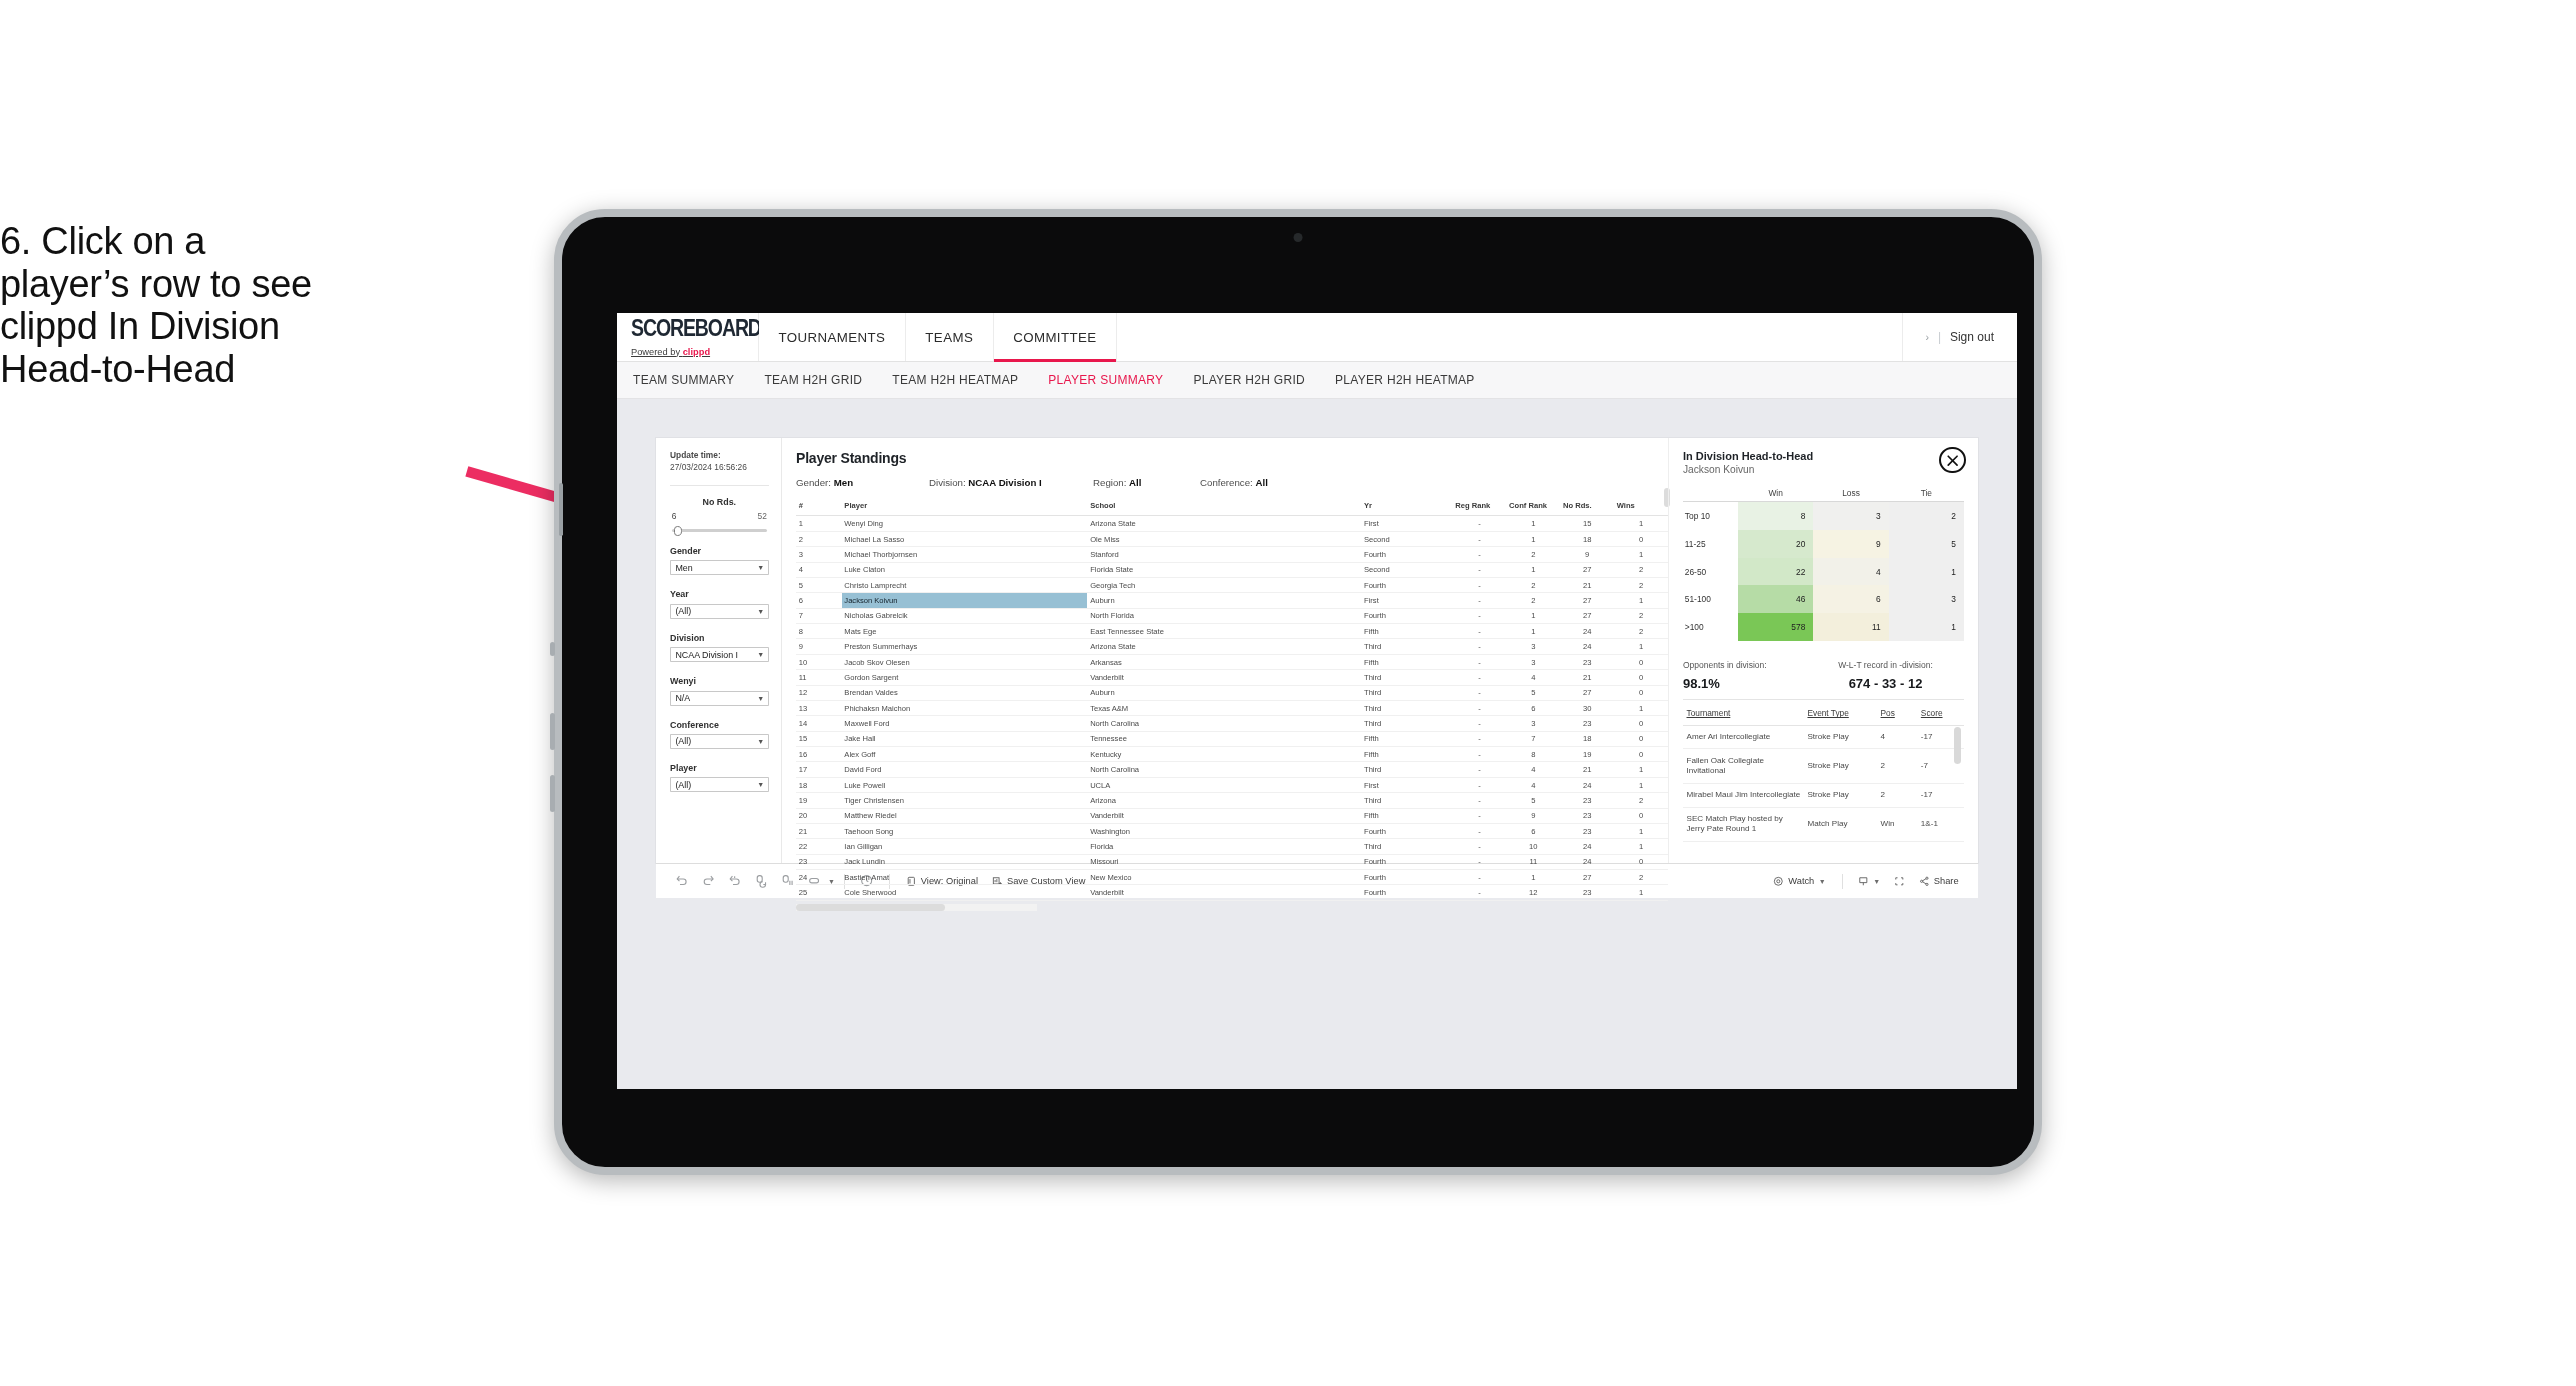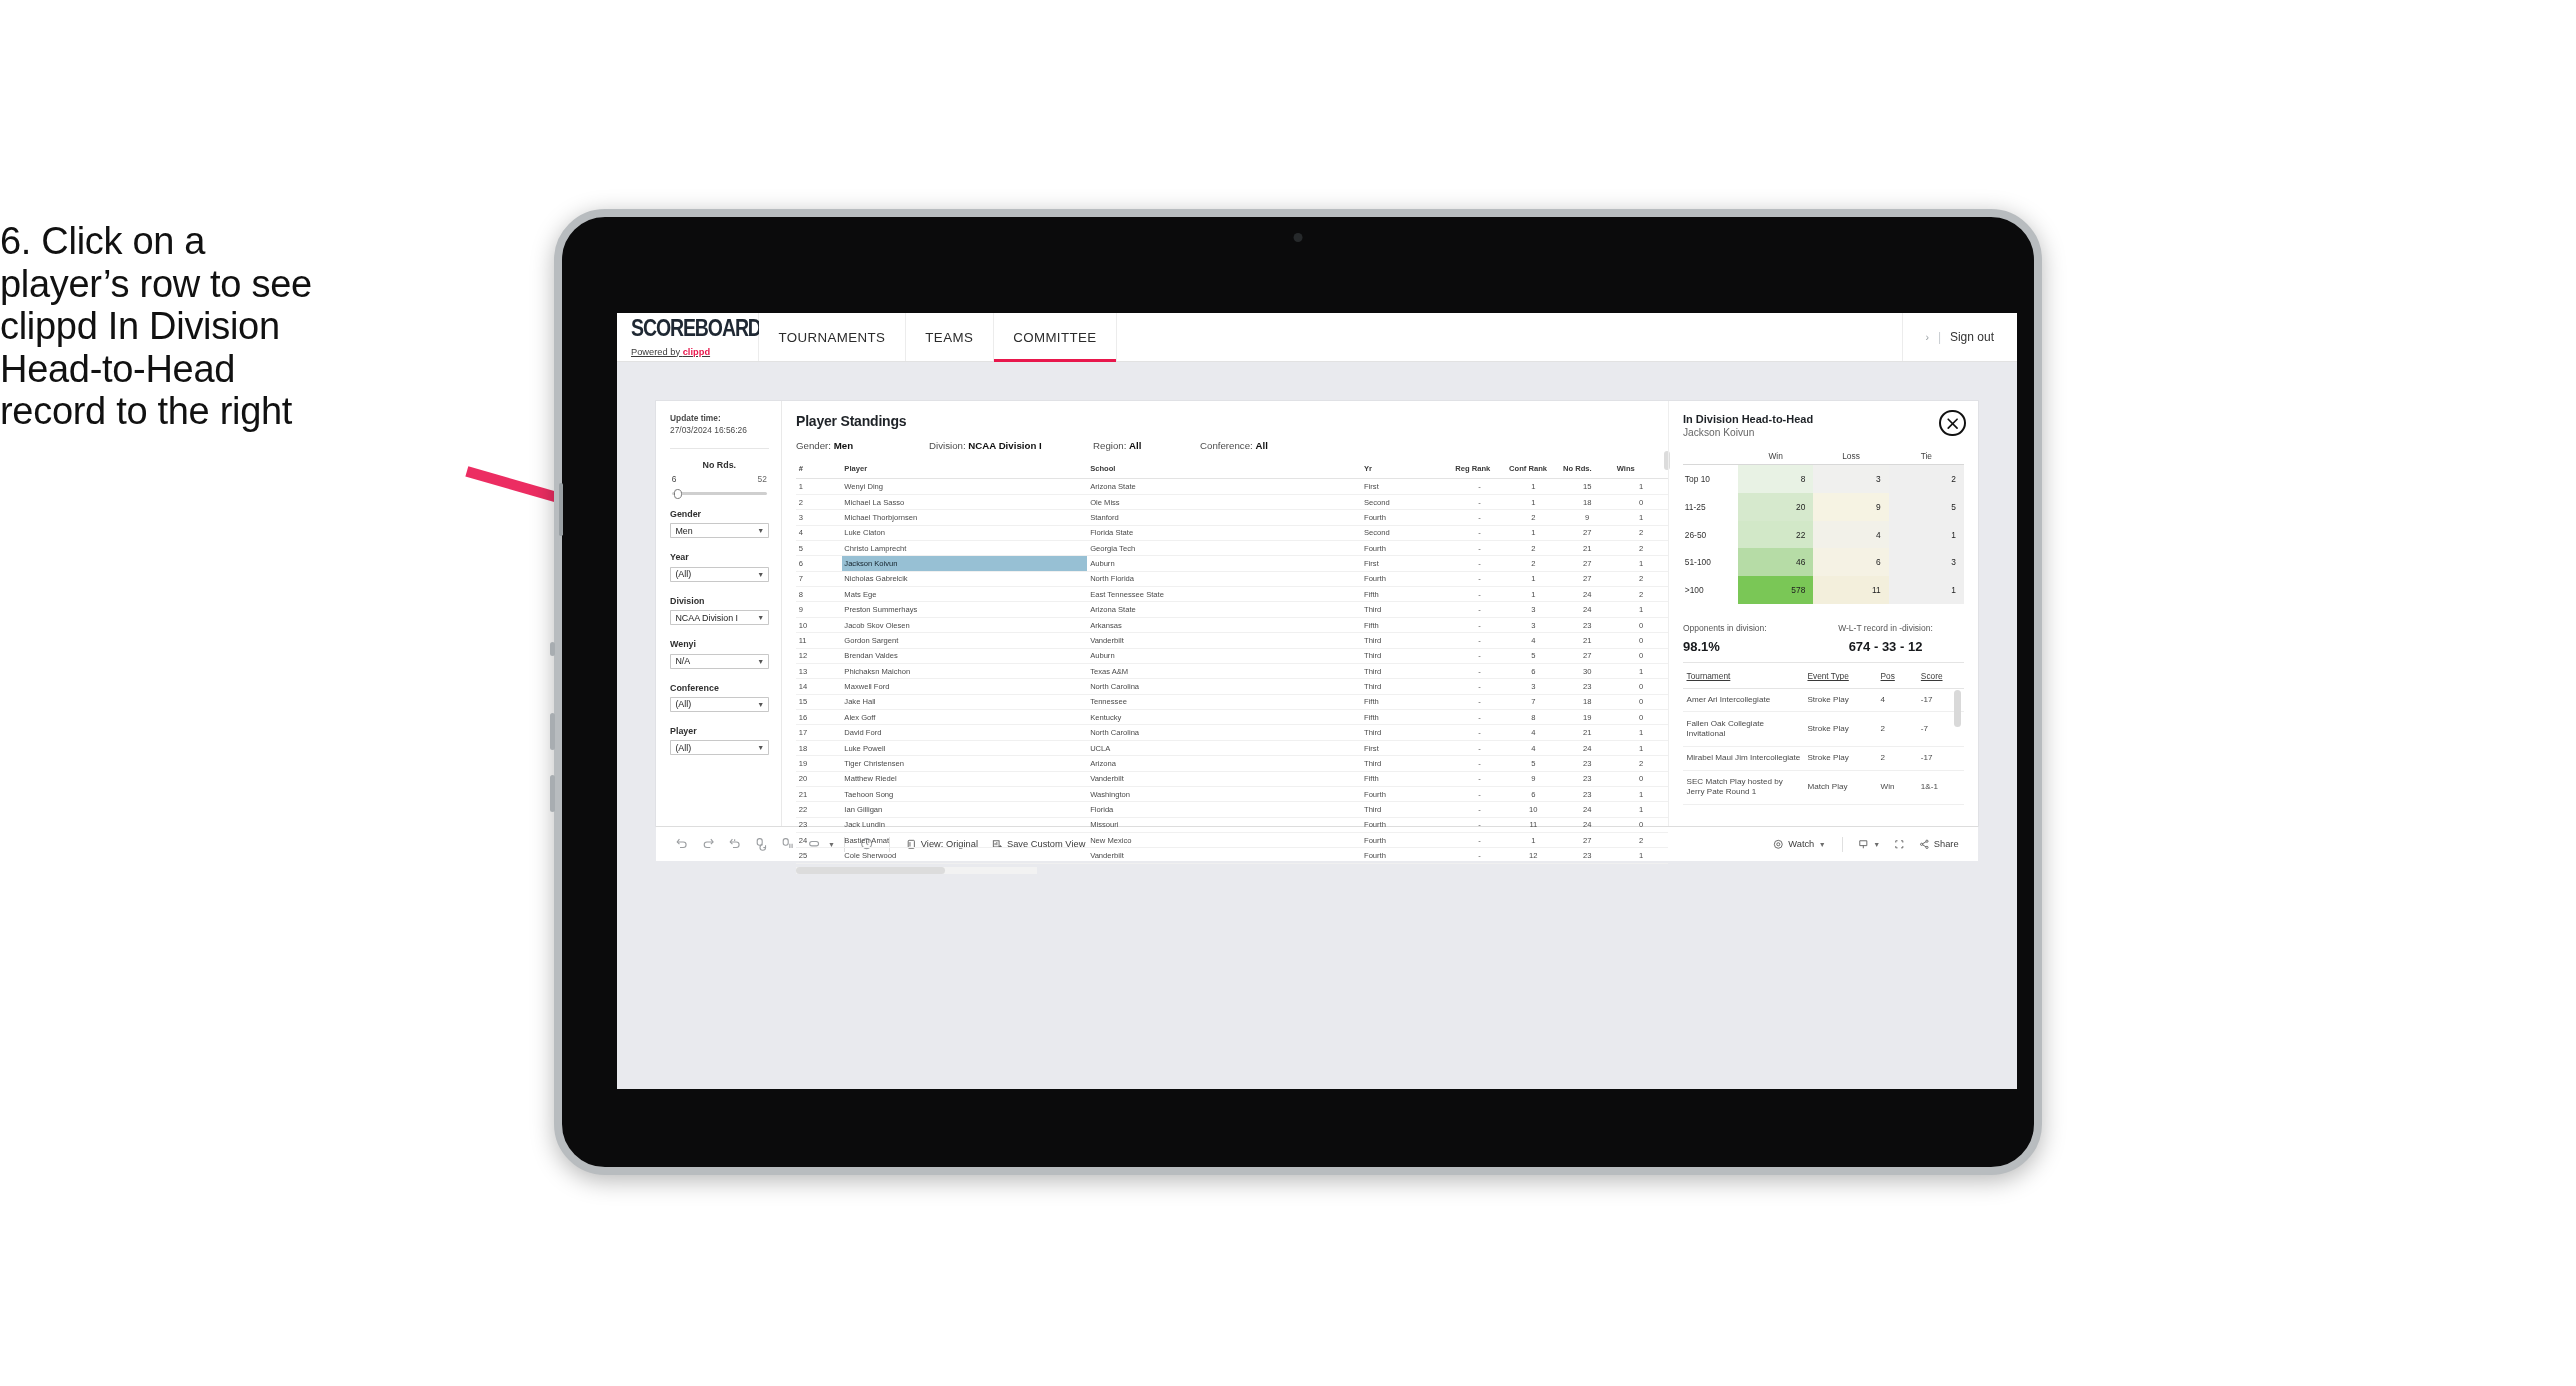--- a/index.html
+++ b/index.html
@@ -200,21 +200,20 @@
 </head>
 <body>
 
 <div id="root">
 
   <div class="callout">
     <div>6. Click on a</div>
     <div>player’s row to see</div>
     <div>clippd In Division</div>
     <div>Head-to-Head</div>
-    <div>record to the right</div>
   </div>
 
   <svg class="arrow-svg" viewBox="0 0 720 260">
     <defs>
       <marker id="ah" markerWidth="7" markerHeight="7" refX="2.2" refY="3.5" orient="auto">
         <path d="M0,0 L7,3.5 L0,7 z" fill="#ec2d62"></path>
       </marker>
     </defs>
     <line x1="6" y1="32" x2="666" y2="222" stroke="#ec2d62" stroke-width="12" marker-end="url(#ah)"></line>
   </svg>
@@ -236,20 +235,28 @@
         <div class="nav-item">TEAMS</div>
         <div class="nav-item active">COMMITTEE</div>
         <div class="appbar-spacer"></div>
         <div class="appbar-right">
           <span class="chev-sm">›</span>
           <span class="pipe">|</span>
           <span>Sign out</span>
         </div>
       </div>
 
+      <div class="subnav">
+        <div class="subnav-item">TEAM SUMMARY</div>
+        <div class="subnav-item">TEAM H2H GRID</div>
+        <div class="subnav-item">TEAM H2H HEATMAP</div>
+        <div class="subnav-item active">PLAYER SUMMARY</div>
+        <div class="subnav-item">PLAYER H2H GRID</div>
+        <div class="subnav-item">PLAYER H2H HEATMAP</div>
+      </div>
 
       <div class="canvas">
         <div class="viz">
 
           <div class="filters">
             <div class="upd-label">Update time:</div>
             <div class="upd-value">27/03/2024 16:56:26</div>
             <div class="divider"></div>
 
             <div class="fgroup">

